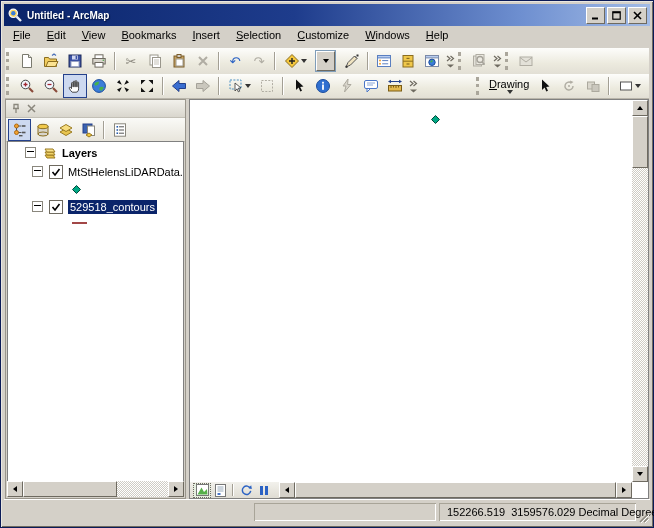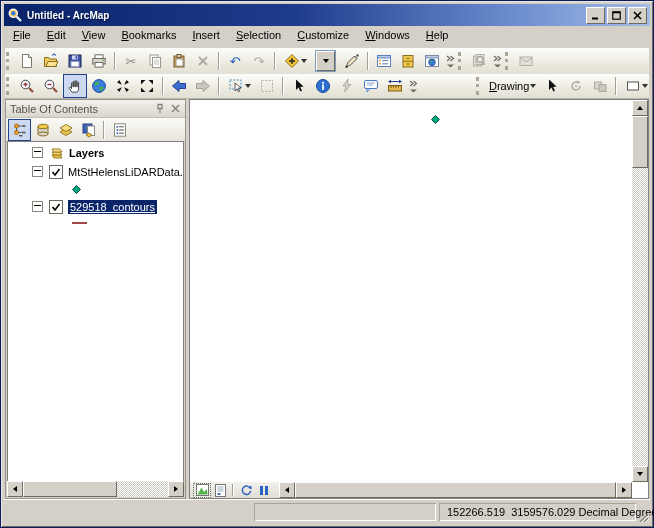--- a/index.html
+++ b/index.html
@@ -30,37 +30,37 @@
   .vsep{width:0;height:18px;border-left:1px solid #a39f94;border-right:1px solid #fff;margin:0 3px;flex:0 0 auto;}
   .grip{width:3px;height:18px;border-left:3px dotted #aaa69b;margin:0 3px 0 1px;flex:0 0 auto;}
   .caret{width:0;height:0;border-left:3px solid transparent;border-right:3px solid transparent;border-top:4px solid #333;margin-left:1px;}
   .combo{display:flex;align-items:center;height:20px;background:#fff;border:1px solid #7f9db9;margin:0 4px;}
   .combo input{border:0;outline:0;width:128px;height:16px;font:11px "Liberation Sans",sans-serif;padding:0 3px;}
   .combo .drop{width:17px;height:18px;background:#d4d0c8;border:1px solid;border-color:#fff #6e6a60 #6e6a60 #fff;display:flex;align-items:center;justify-content:center;}
   .ovf{width:13px;height:22px;display:flex;flex-direction:column;align-items:center;justify-content:center;gap:1px;flex:0 0 auto;}
   .glyph{font-family:"DejaVu Sans",sans-serif;font-size:13px;line-height:1;}
   .gray{color:#b0ada3;}
   .blue{color:#2b62c4;}
-  .dlabel{display:flex;align-items:center;padding:2px 4px;}
+  .dlabel{display:flex;align-items:center;padding:2px 4px;flex-direction:column;}
   
   .content{position:absolute;left:4px;top:98px;right:4px;bottom:28px;}
   
   .toc{position:absolute;left:0;top:0;width:181px;bottom:0;background:#d4d0c8;border:1px solid #9a968c;box-sizing:border-box;}
   .toc-head{height:17px;background:linear-gradient(#f2f1ec,#d9d6cd);display:flex;align-items:center;padding:0 4px;color:#55544c;border-bottom:1px solid #c2bfb5;}
   .toc-head .t{flex:1;}
   .toc-tools{height:23px;display:flex;align-items:center;background:linear-gradient(#fafaf7,#e8e5dc);padding-left:2px;border-bottom:1px solid #c2bfb5;}
   .toc-tools .tbtn{width:21px;height:20px;}
   .toc-tree{position:absolute;left:1px;right:1px;top:41px;bottom:17px;background:#fff;border:1px solid #808080;border-bottom:0;overflow:hidden;}
   .trow{display:flex;align-items:center;height:17px;margin-top:2px;}
   .exp{width:9px;height:9px;background:#fff;border:1px solid #8a877d;position:relative;flex:0 0 auto;}
   .exp:before{content:"";position:absolute;left:1px;right:1px;top:3px;border-top:1px solid #000;}
   .cb{width:12px;height:12px;background:#fff;border:1px solid #6e6a60;display:flex;align-items:center;justify-content:center;flex:0 0 auto;}
   .cb svg{width:10px;height:10px;}
   .lbl{margin-left:5px;white-space:nowrap;}
-  .lbl.selhl{background:#0a246a;color:#fff;padding:1px 2px;text-decoration:underline;}
+  .lbl.selhl{background:#0a246a;color:#fff;padding:1px 2px;}
   
   .sbtn{background:#d4d0c8;border:1px solid;border-color:#fff #6e6a60 #6e6a60 #fff;display:flex;align-items:center;justify-content:center;box-sizing:border-box;}
   .thumb{background:#d4d0c8;border:1px solid;border-color:#fff #6e6a60 #6e6a60 #fff;box-sizing:border-box;}
   .track{background:#fff;background-image:linear-gradient(45deg,#cfccc4 25%,transparent 25%,transparent 75%,#cfccc4 75%),linear-gradient(45deg,#cfccc4 25%,transparent 25%,transparent 75%,#cfccc4 75%);background-size:2px 2px;background-position:0 0,1px 1px;}
   .tri-l{width:0;height:0;border-top:3px solid transparent;border-bottom:3px solid transparent;border-right:4px solid #000;}
   .tri-r{width:0;height:0;border-top:3px solid transparent;border-bottom:3px solid transparent;border-left:4px solid #000;}
   .tri-u{width:0;height:0;border-left:3px solid transparent;border-right:3px solid transparent;border-bottom:4px solid #000;}
   .tri-d{width:0;height:0;border-left:3px solid transparent;border-right:3px solid transparent;border-top:4px solid #000;}
   .toc-hscroll{position:absolute;left:1px;right:1px;bottom:1px;height:16px;display:flex;}
   .toc-hscroll .sbtn{width:16px;height:16px;}
@@ -413,21 +413,20 @@
         </svg>
       <span class="caret"></span>
     </div>
 
   </div>
 
   <div class="content">
 
     <div class="toc">
       <div class="toc-head">
-        <span class="t">Table Of Contents</span>
         <svg width="12" height="12" viewBox="0 0 12 12" style="margin-right:4px">
             <path d="M4 1.5h4v4H4zM3 5.5h6M6 5.5V10" fill="none" stroke="#8a877d" stroke-width="1.3"></path>
           </svg>
         <svg width="11" height="11" viewBox="0 0 11 11">
             <path d="M2 2l7 7M9 2l-7 7" stroke="#8a877d" stroke-width="1.5"></path>
           </svg>
       </div>
       <div class="toc-tools">
         <div class="tbtn sel">
           <svg class="i" viewBox="0 0 16 16">
@@ -468,21 +467,21 @@
               <rect x="4.5" y="7.2" width="1.6" height="1.6" fill="#2a5caa"></rect>
               <path d="M7 8h5" stroke="#555"></path>
               <rect x="4.5" y="10.4" width="1.6" height="1.6" fill="#2a5caa"></rect>
               <path d="M7 11.2h5" stroke="#555"></path>
             </svg>
         </div>
       </div>
 
       <div class="toc-tree">
 
-        <div class="trow" style="padding-left:24px">
+        <div class="trow" style="padding-left:17px">
           <span class="exp"></span>
           <svg class="i" style="margin-left:5px" viewBox="0 0 16 16">
               <polygon points="4,10 12,10 14,13 6,13" fill="#e8c44e" stroke="#9a7b22"></polygon>
               <polygon points="4,7 12,7 14,10 6,10" fill="#f2d468" stroke="#9a7b22"></polygon>
               <polygon points="4,4 12,4 14,7 6,7" fill="#f9e38d" stroke="#9a7b22"></polygon>
             </svg>
           <span class="lbl" style="font-weight:bold">Layers</span>
         </div>
 
         <div class="trow" style="padding-left:24px">

